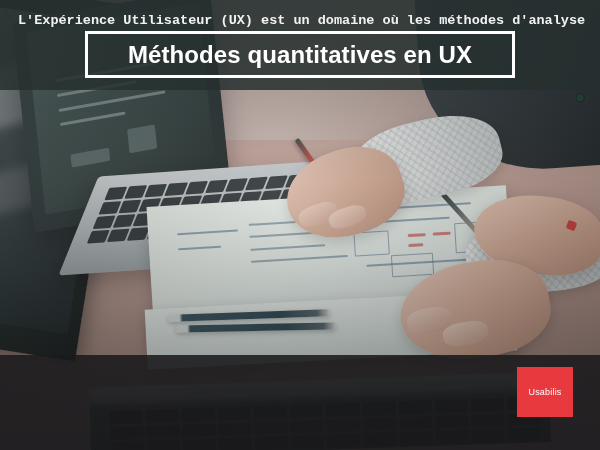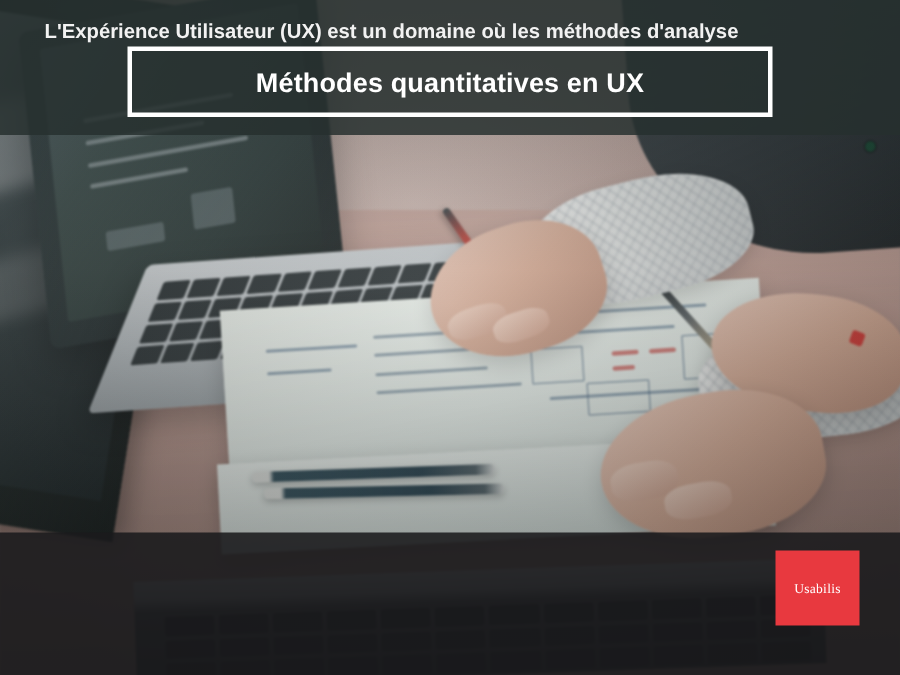--- a/index.html
+++ b/index.html
@@ -293,21 +293,21 @@
     width: 430px;
     height: 47px;
     border: 3px solid #ffffff;
     box-sizing: border-box;
     display: flex;
     align-items: center;
     justify-content: center;
   }
   .title-text {
     color: #ffffff;
-    font-size: 18px;
+    font-size: 24px;
     font-weight: bold;
     letter-spacing: 0.1px;
     white-space: nowrap;
     line-height: 1;
   }
 
   
   .bottom-band {
     position: absolute;
     left: 0; right: 0;
@@ -319,33 +319,32 @@
     position: absolute;
     left: 18px;
     top: 8px;
     width: 486px;
     text-align: center;
     color: #f2f2f2;
     font-size: 13.5px;
     font-weight: bold;
     line-height: 1.95;
   }
-  .caption div { white-space: nowrap; }
+  .caption div { white-space: nowrap; font-family: Liberation Mono, monospace; }
 
   .logo-badge {
     position: absolute;
     left: 517px;
     top: 367px;
     width: 56px;
     height: 50px;
     background: #e8393f;
     display: flex;
     align-items: center;
     justify-content: center;
-    font-family: Liberation Serif, serif;
   }
   .logo-text {
     color: #ffffff;
     font-size: 9px;
     letter-spacing: 0.2px;
     font-weight: normal;
   }
 </style>
 </head>
 <body>

